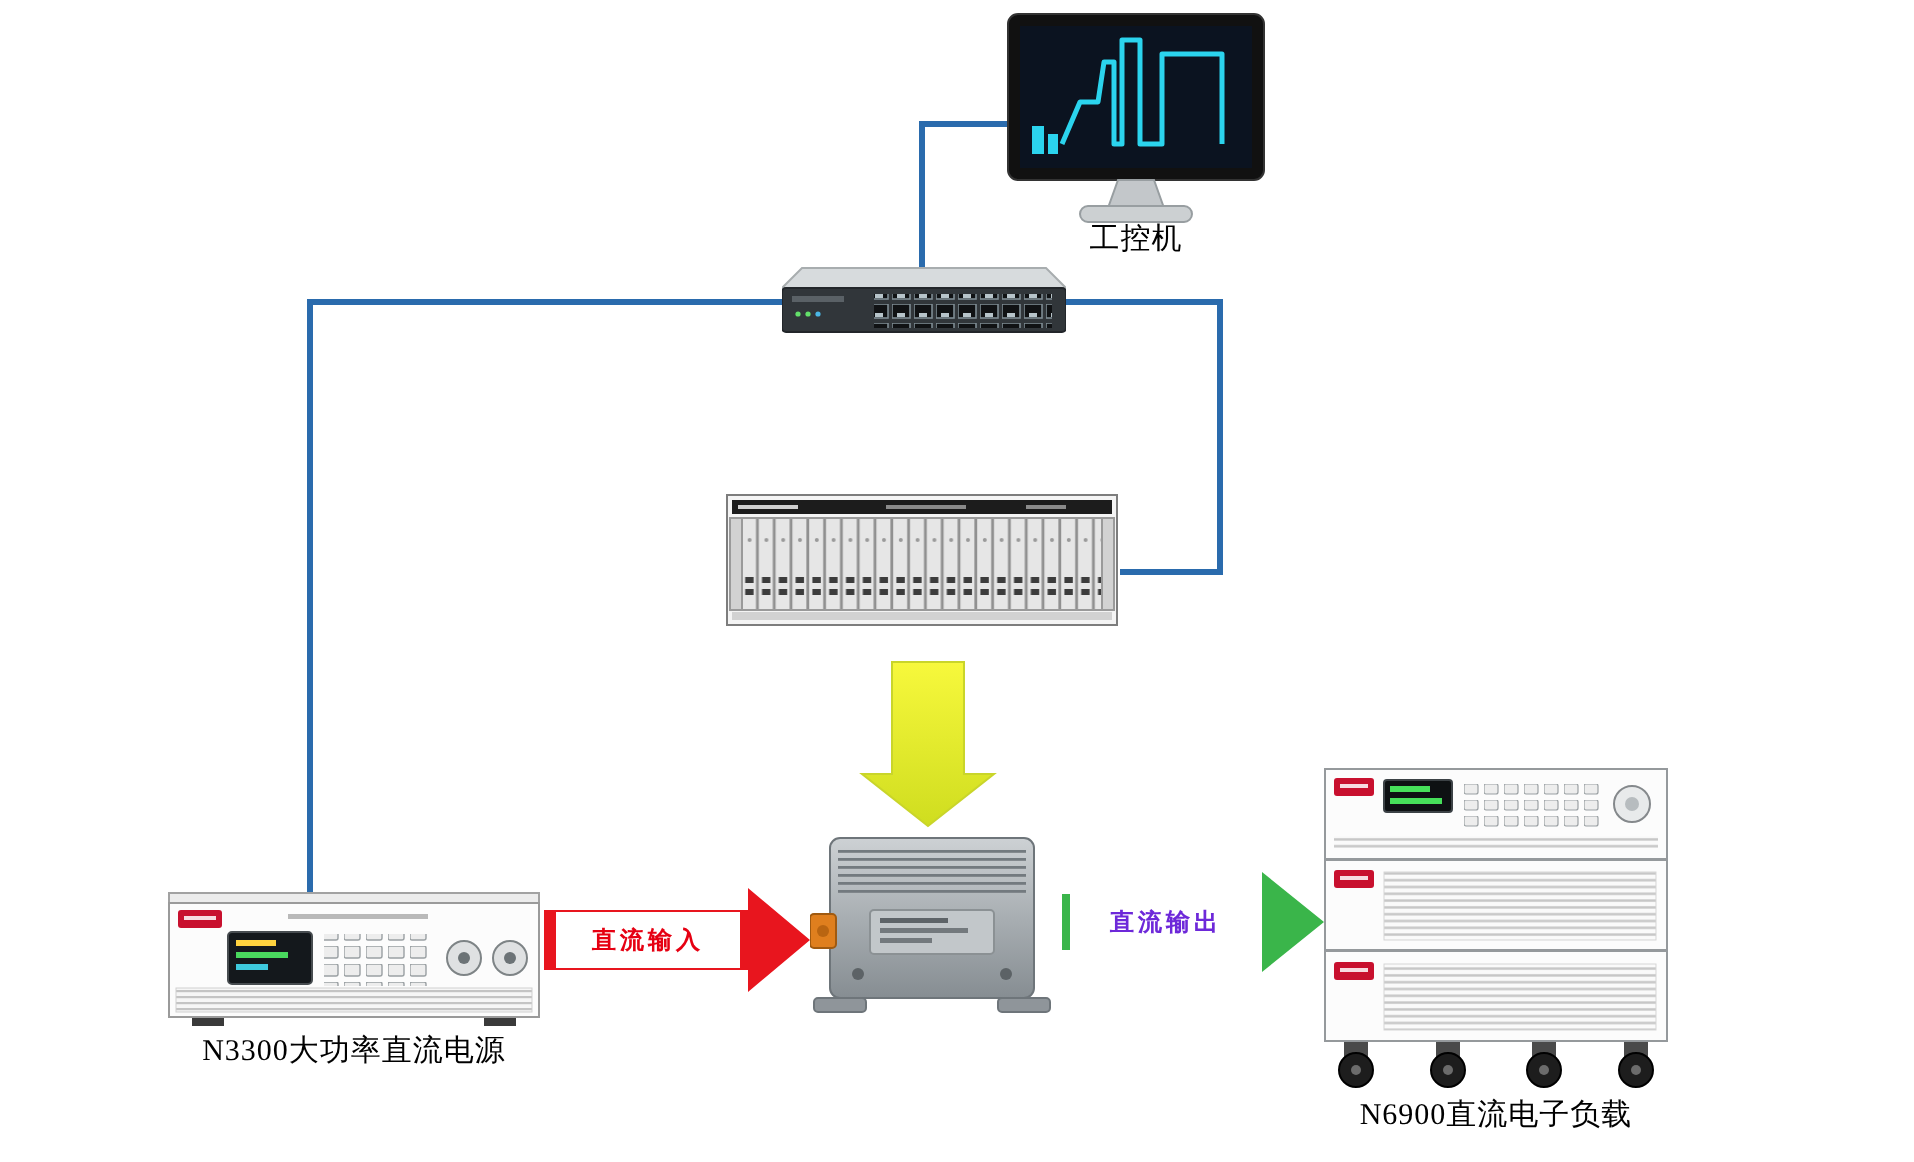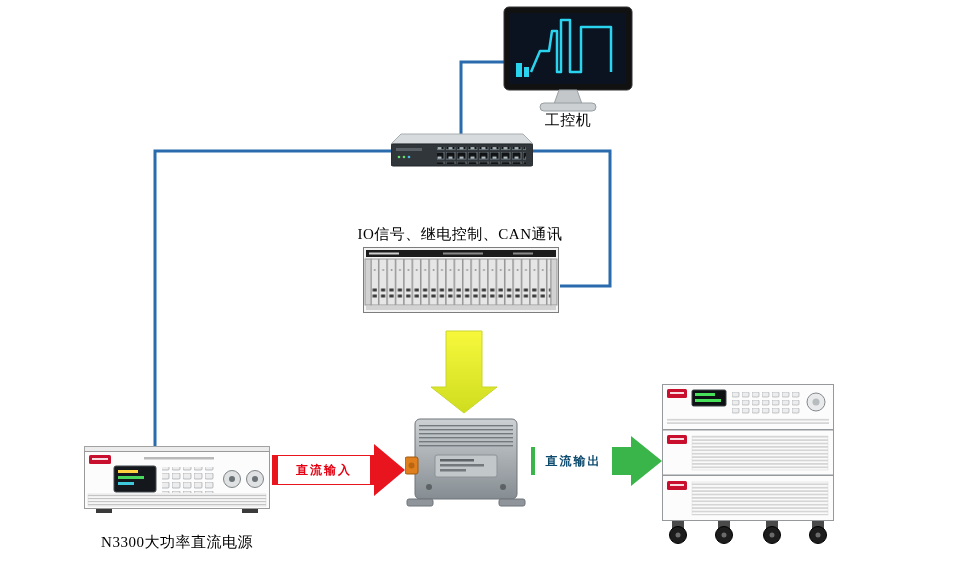--- a/index.html
+++ b/index.html
@@ -11,26 +11,26 @@
   .diagram-label {
     position:absolute; text-align:center; font-size:15px; color:#000;
     line-height:1.25; letter-spacing:0.5px; white-space:nowrap;
   }
   .arrow-label {
     position:absolute; display:flex; align-items:center; justify-content:center;
     background:#ffffff; font-family:"Liberation Sans","DejaVu Sans",sans-serif;
     font-weight:bold; font-size:12px; letter-spacing:2px; white-space:nowrap;
   }
   #dc-in-label  { left:278px; top:456px; width:92px; height:28px; color:#e60012; }
-  #dc-out-label { left:535px; top:447px; width:77px; height:28px; color:#0c4a6e; }
+  #dc-out-label { left:535px; top:447px; width:96px; height:28px; color:#6d28d9; }
   #ipc-label    { left:503px; top:111px; width:130px; }
   #switch-label { left:391px; top:172px; width:142px; }
   #nxi-caption  { left:320px; top:225px; width:280px; }
   #nxi-label    { left:353px; top:316px; width:216px; }
-  #psu-label    { left:55px;  top:517px; width:244px;margin-top:16px; }
+  #psu-label    { left:55px;  top:517px; width:244px; }
   #load-label   { left:652px; top:549px; width:192px; }
 </style>
 </head>
 <body>
 
 <div class="canvas">
 
   <svg class="layer" width="957" height="581" viewBox="0 0 957 581">
     <defs>
       <linearGradient id="ygrad" x1="0" y1="0" x2="0" y2="1">
@@ -70,21 +70,20 @@
     </defs>
     <polygon points="10,1 132,1 142,11 0,11" fill="#d7dbdd" stroke="#a8adaf"></polygon>
     <rect x="0" y="11" width="142" height="22" rx="2" fill="#31363a" stroke="#22262a"></rect>
     <rect x="5" y="15" width="26" height="3" fill="#5a6166"></rect>
     <circle cx="8" cy="24" r="1.3" fill="#63e06a"></circle>
     <circle cx="13" cy="24" r="1.3" fill="#63e06a"></circle>
     <circle cx="18" cy="24" r="1.3" fill="#4ab7e6"></circle>
     <rect x="46" y="14" width="89" height="17" fill="url(#pp)"></rect>
   </svg>
 
-  <div class="diagram-label" id="nxi-caption">IO信号、继电控制、CAN通讯</div>
   <svg class="node" style="left:363px;top:247px" width="196" height="66" viewBox="0 0 196 66">
     <defs>
       <pattern id="cards" width="8.4" height="46" patternUnits="userSpaceOnUse">
         <rect width="8.4" height="46" fill="#e6e6e6"></rect>
         <rect x="6.6" width="1.4" height="46" fill="#909090"></rect>
         <rect x="1.2" y="1.5" width="4.2" height="3" fill="#3c3c3c"></rect>
         <rect x="1.2" y="41.5" width="4.2" height="3" fill="#3c3c3c"></rect>
         <circle cx="3.4" cy="23" r="1" fill="#9a9a9a"></circle>
       </pattern>
     </defs>
@@ -194,17 +193,18 @@
       <circle cx="62" cy="151" r="8.5" fill="#1d1d1d" stroke="#000000"></circle>
       <circle cx="62" cy="151" r="2.5" fill="#6b6b6b"></circle>
       <rect x="104" y="137" width="12" height="8" fill="#4a4a4a"></rect>
       <circle cx="110" cy="151" r="8.5" fill="#1d1d1d" stroke="#000000"></circle>
       <circle cx="110" cy="151" r="2.5" fill="#6b6b6b"></circle>
       <rect x="150" y="137" width="12" height="8" fill="#4a4a4a"></rect>
       <circle cx="156" cy="151" r="8.5" fill="#1d1d1d" stroke="#000000"></circle>
       <circle cx="156" cy="151" r="2.5" fill="#6b6b6b"></circle>
     </g>
   </svg>
+  <div class="diagram-label" id="load-label">N6900直流电子负载</div>
 
   <div class="arrow-label" id="dc-in-label">直流输入</div>
   <div class="arrow-label" id="dc-out-label">直流输出</div>
 
 </div>
 
 </body></html>

